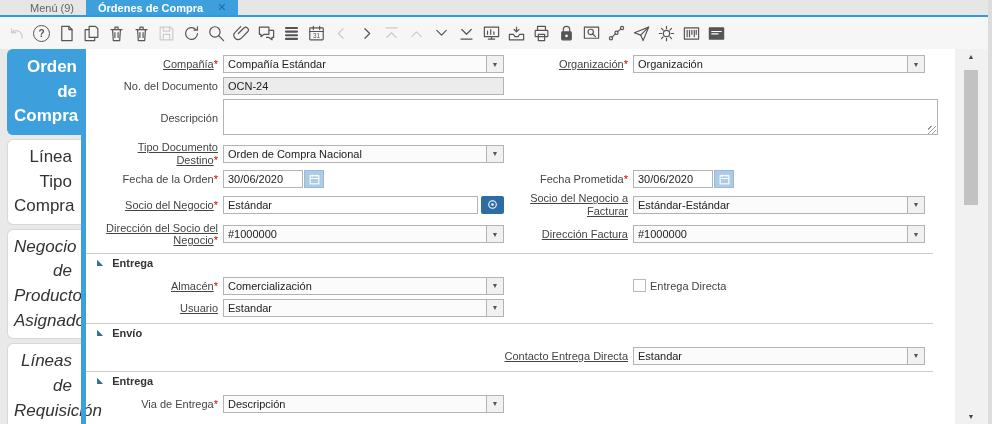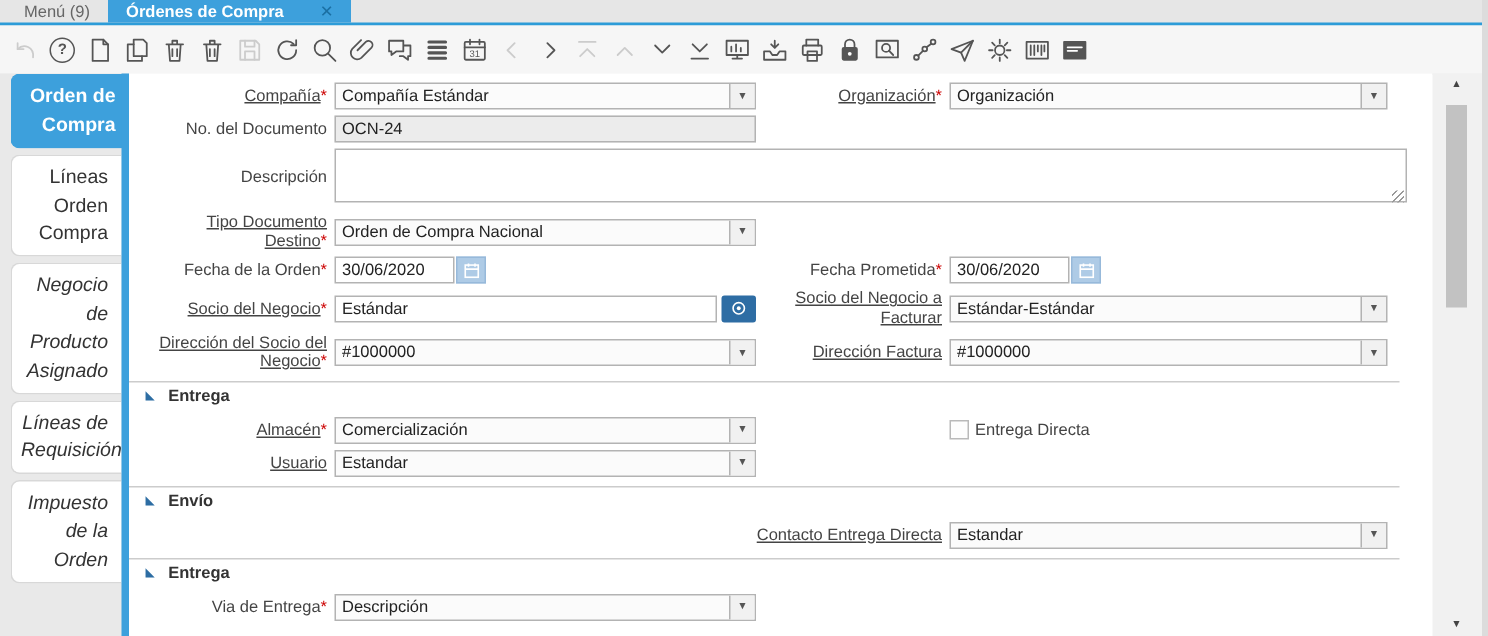--- a/index.html
+++ b/index.html
@@ -1,37 +1,37 @@
 <!DOCTYPE html>
 <html><head>
 <meta charset="utf-8">
 <style>
   html,body{margin:0;padding:0;}
   body{width:992px;height:424px;overflow:hidden;position:relative;background:#fff;
        font-family:"Liberation Sans","DejaVu Sans",sans-serif;font-size:11px;color:#444;}
 
   
-  .tabbar{height:15px;background:#e6e6e6;border-bottom:2px solid #2d9cd8;display:flex;align-items:stretch;padding-left:4px;}
+  .tabbar{height:15px;background:#e6e6e6;border-bottom:2px solid #2d9cd8;display:flex;align-items:stretch;padding-left:18px;}
   .ttab{display:flex;align-items:center;padding:0 12px;font-size:11px;color:#666;cursor:default;}
-  .ttab.active{background:#3da0dc;color:#fff;font-weight:bold;gap:24px;}
+  .ttab.active{background:#3da0dc;color:#fff;font-weight:bold;gap:14px;}
   .ttab .x{color:#1b6fa3;font-weight:bold;font-size:11px;}
 
   
   .toolbar{height:32px;background:#f6f6f6;display:flex;align-items:center;padding-left:4px;border-bottom:1px solid #ededed;}
   .tbtn{width:25px;height:26px;display:flex;align-items:center;justify-content:center;color:#555;}
   .tbtn svg{width:19px;height:19px;stroke:currentColor;stroke-width:1.5;fill:none;stroke-linecap:round;stroke-linejoin:round;}
   .tbtn.dis{color:#ccc;}
   .circ{width:15px;height:15px;border:1.5px solid currentColor;border-radius:50%;display:flex;align-items:center;justify-content:center;font-size:10px;font-weight:bold;}
 
   
   .main{position:absolute;top:49px;left:0;right:37px;bottom:0;display:flex;}
   .sidebar{width:86px;background:#e9e9e9;position:relative;flex:none;}
   .sidebar .accent{position:absolute;right:0;top:0;bottom:0;width:5px;background:#3da0dc;}
   .stab{margin:0 5px 4px 7px;background:#fff;border:1px solid #d8d8d8;border-right:none;border-radius:6px 0 0 6px;
-        padding:5px 9px 5px 6px;text-align:right;font-size:13px;color:#333;line-height:1.45;cursor:pointer;}
+        padding:5px 9px 5px 6px;text-align:right;font-size:17px;color:#333;line-height:1.45;cursor:pointer;}
   .stab.it{font-style:italic;}
   .stab.active{background:#3da0dc;border-color:#3da0dc;color:#fff;font-weight:600;margin-right:0;border-radius:6px 0 0 6px;}
 
   .form{flex:1;background:#fff;padding:6px 22px 0 8px;overflow:hidden;}
 
   
   .frow{display:flex;align-items:center;margin-bottom:4px;min-height:18px;}
   .cell{display:flex;align-items:center;}
   .cell.l{width:410px;flex:none;}
   .cell.r{flex:1;}
@@ -255,21 +255,21 @@
         <rect x="3" y="5" width="18" height="14" fill="currentColor"></rect>
         <path d="M6 9.5h12M6 12.5h8" stroke="#fff"></path>
       </svg>
     </span>
 </div>
 
 <div class="main">
 
   <div class="sidebar">
     <div class="stab active">Orden de Compra</div>
-    <div class="stab">Líneas Orden Compra</div>
+    <div class="stab">Línea Tipo Compra</div>
     <div class="stab it">Negocio de Producto Asignado</div>
     <div class="stab it">Líneas de Requisición</div>
     <div class="stab it">Impuesto de la Orden</div>
     <div class="accent"></div>
   </div>
 
   <div class="form">
 
     <div class="frow">
       <div class="cell l">

